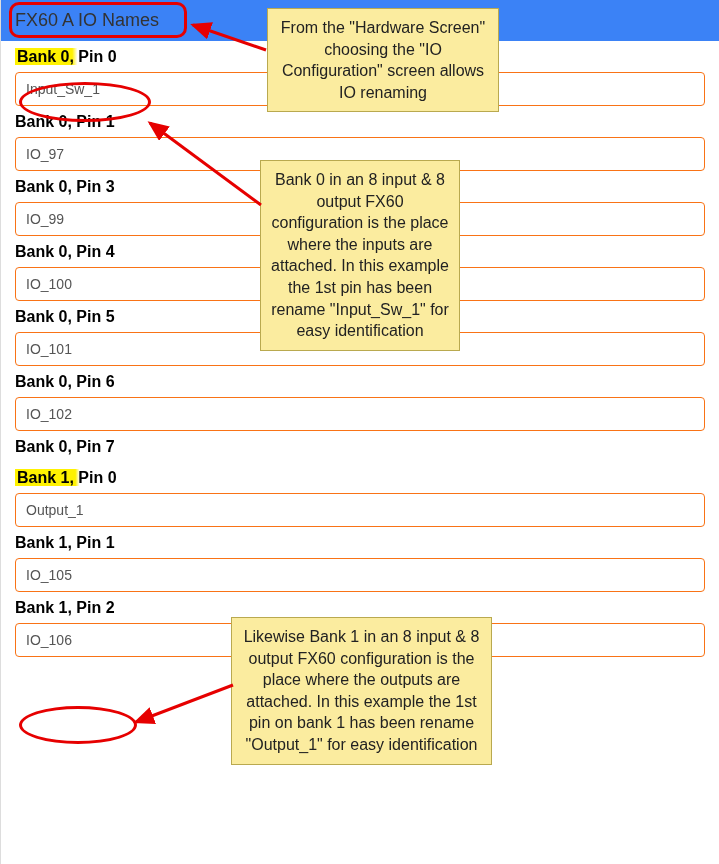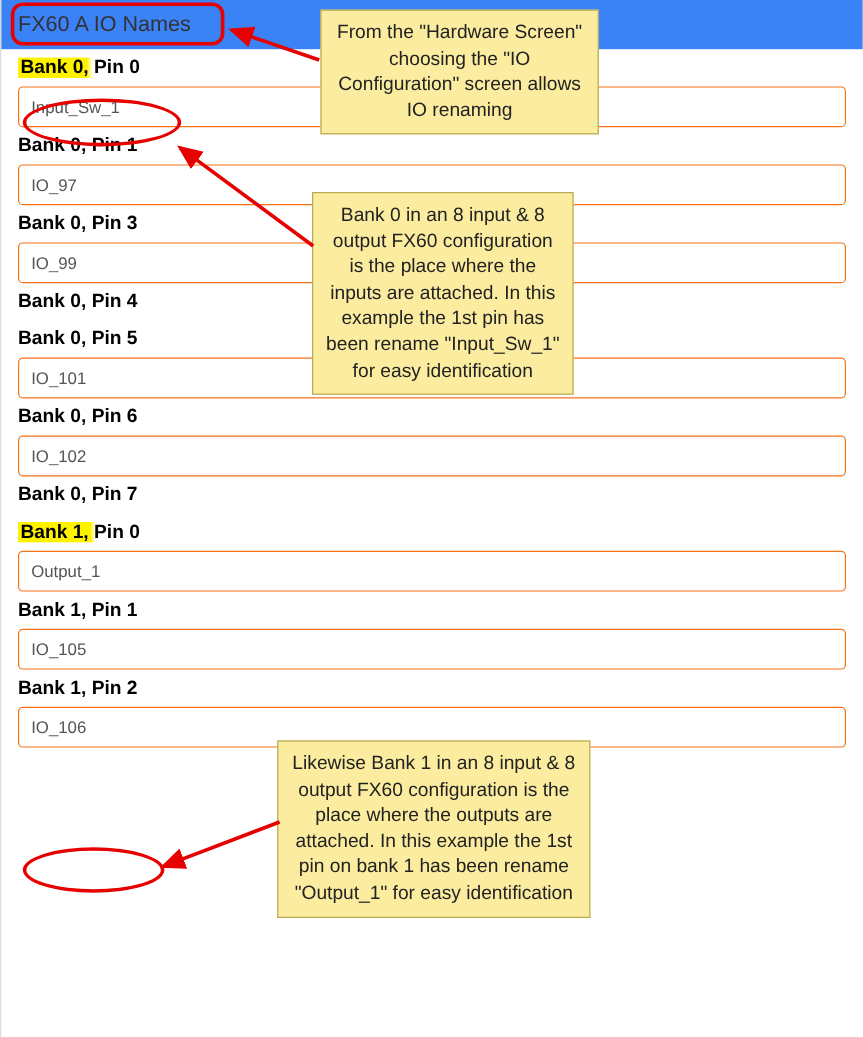--- a/index.html
+++ b/index.html
@@ -78,32 +78,32 @@
 <body>
 
 <div class="header">
   <span class="header-text">FX60 A IO Names</span>
 </div>
 
 <div id="pin-list">
     <div class="pin-block"><span class="pin-label"><span class="hl-bank0">Bank 0, Pin 0</span></span><input type="text" class="pin-input" value="Input_Sw_1" style=""></div>
     <div class="pin-block"><span class="pin-label">Bank 0, Pin 1</span><input type="text" class="pin-input" value="IO_97" style=""></div>
     <div class="pin-block"><span class="pin-label">Bank 0, Pin 3</span><input type="text" class="pin-input" value="IO_99" style=""></div>
-    <div class="pin-block"><span class="pin-label">Bank 0, Pin 4</span></div>
+    <div class="pin-block"><span class="pin-label">Bank 0, Pin 4</span><input type="text" class="pin-input" value="IO_100" style=""></div>
     <div class="pin-block"><span class="pin-label">Bank 0, Pin 5</span><input type="text" class="pin-input" value="IO_101" style=""></div>
     <div class="pin-block"><span class="pin-label">Bank 0, Pin 6</span><input type="text" class="pin-input" value="IO_102" style=""></div>
     <div class="pin-block"><span class="pin-label">Bank 0, Pin 7</span></div>
     <div class="pin-block"><span class="pin-label"><span class="hl-bank1">Bank 1, Pin 0</span></span><input type="text" class="pin-input" value="Output_1" style=""></div>
     <div class="pin-block"><span class="pin-label">Bank 1, Pin 1</span><input type="text" class="pin-input" value="IO_105" style=""></div>
     <div class="pin-block"><span class="pin-label">Bank 1, Pin 2</span><input type="text" class="pin-input" value="IO_106" style=""></div>
   </div>
 
 <div class="callout" style="top:8px; left:266px; width:232px;">From the "Hardware Screen" choosing the "IO Configuration" screen allows IO renaming</div>
 
-<div class="callout" style="top:160px; left:259px; width:218px;">Bank 0 in an 8 input &amp; 8 output FX60 configuration is the place where the inputs are attached. In this example the 1st pin has been rename "Input_Sw_1" for easy identification</div>
+<div class="callout" style="top:160px; left:259px; width:200px;">Bank 0 in an 8 input &amp; 8 output FX60 configuration is the place where the inputs are attached. In this example the 1st pin has been rename "Input_Sw_1" for easy identification</div>
 
 <div class="callout" style="top:617px; left:230px; width:261px;">Likewise Bank 1 in an 8 input &amp; 8 output FX60 configuration is the place where the outputs are attached. In this example the 1st pin on bank 1 has been rename "Output_1" for easy identification</div>
 
 <div class="red-box" style="top:2px; left:8px; width:178px; height:36px;"></div>
 
 <div class="red-oval" style="top:82px; left:18px; width:132px; height:40px;"></div>
 
 <div class="red-oval" style="top:706px; left:18px; width:118px; height:38px;"></div>
 
 <svg class="overlay">

